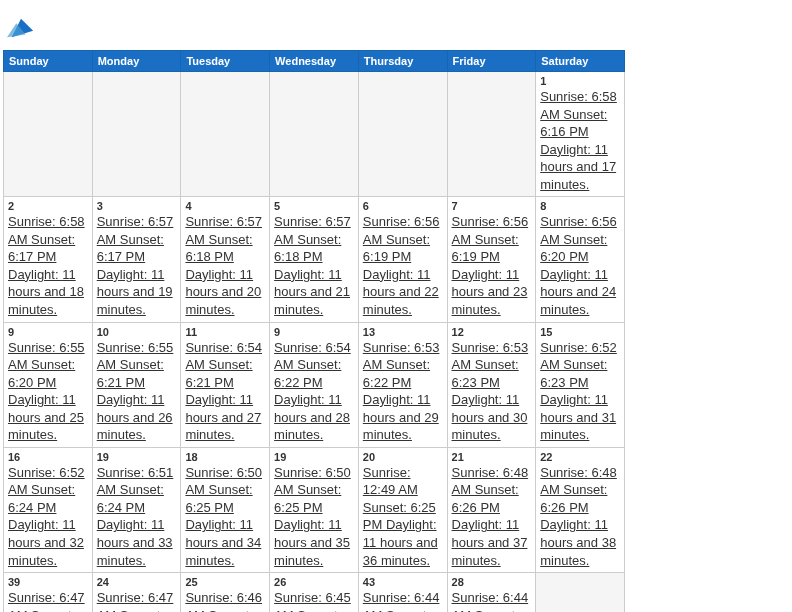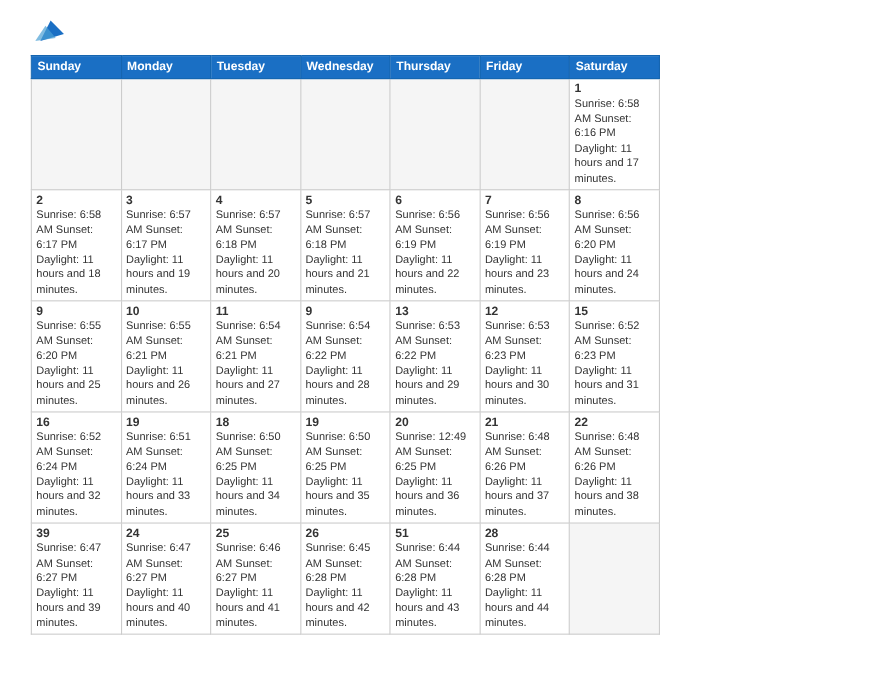--- a/index.html
+++ b/index.html
@@ -6,21 +6,21 @@
     body {
       font-family: Arial, sans-serif;
       background: #fff;
       width: 792px;
       height: 612px;
       overflow: hidden;
     }
     .container {
       width: 628px;
       height: 612px;
-      padding: 10px 28px;
+      padding: 10px 3px;
     }
     .header {
       display: flex;
       justify-content: space-between;
       align-items: flex-start;
       margin-bottom: 8px;
     }
     .logo {
       display: flex;
       align-items: center;
@@ -80,23 +80,24 @@
       background: #f5f5f5;
     }
     .day-num {
       font-size: 11px;
       font-weight: bold;
       color: #333;
       display: block;
       margin-bottom: 1px;
     }
     .day-info {
-      font-size: 10px;
+      font-size: 13px;
       color: #333;
       line-height: 1.35;
+      text-decoration: underline;
     }
   </style>
 </head>
 <body>
 
 <div class="container">
   <div class="header">
     <div class="logo">
       <div>
         <div class="logo-text">
@@ -293,21 +294,21 @@
 Sunset: 6:27 PM
 Daylight: 11 hours and 41 minutes.</div>
           </td>
           <td>
             <span class="day-num">26</span>
             <div class="day-info">Sunrise: 6:45 AM
 Sunset: 6:28 PM
 Daylight: 11 hours and 42 minutes.</div>
           </td>
           <td>
-            <span class="day-num">51</span>
+            <span class="day-num">43</span>
             <div class="day-info">Sunrise: 6:44 AM
 Sunset: 6:28 PM
 Daylight: 11 hours and 43 minutes.</div>
           </td>
           <td>
             <span class="day-num">28</span>
             <div class="day-info">Sunrise: 6:44 AM
 Sunset: 6:28 PM
 Daylight: 11 hours and 44 minutes.</div>
           </td>

